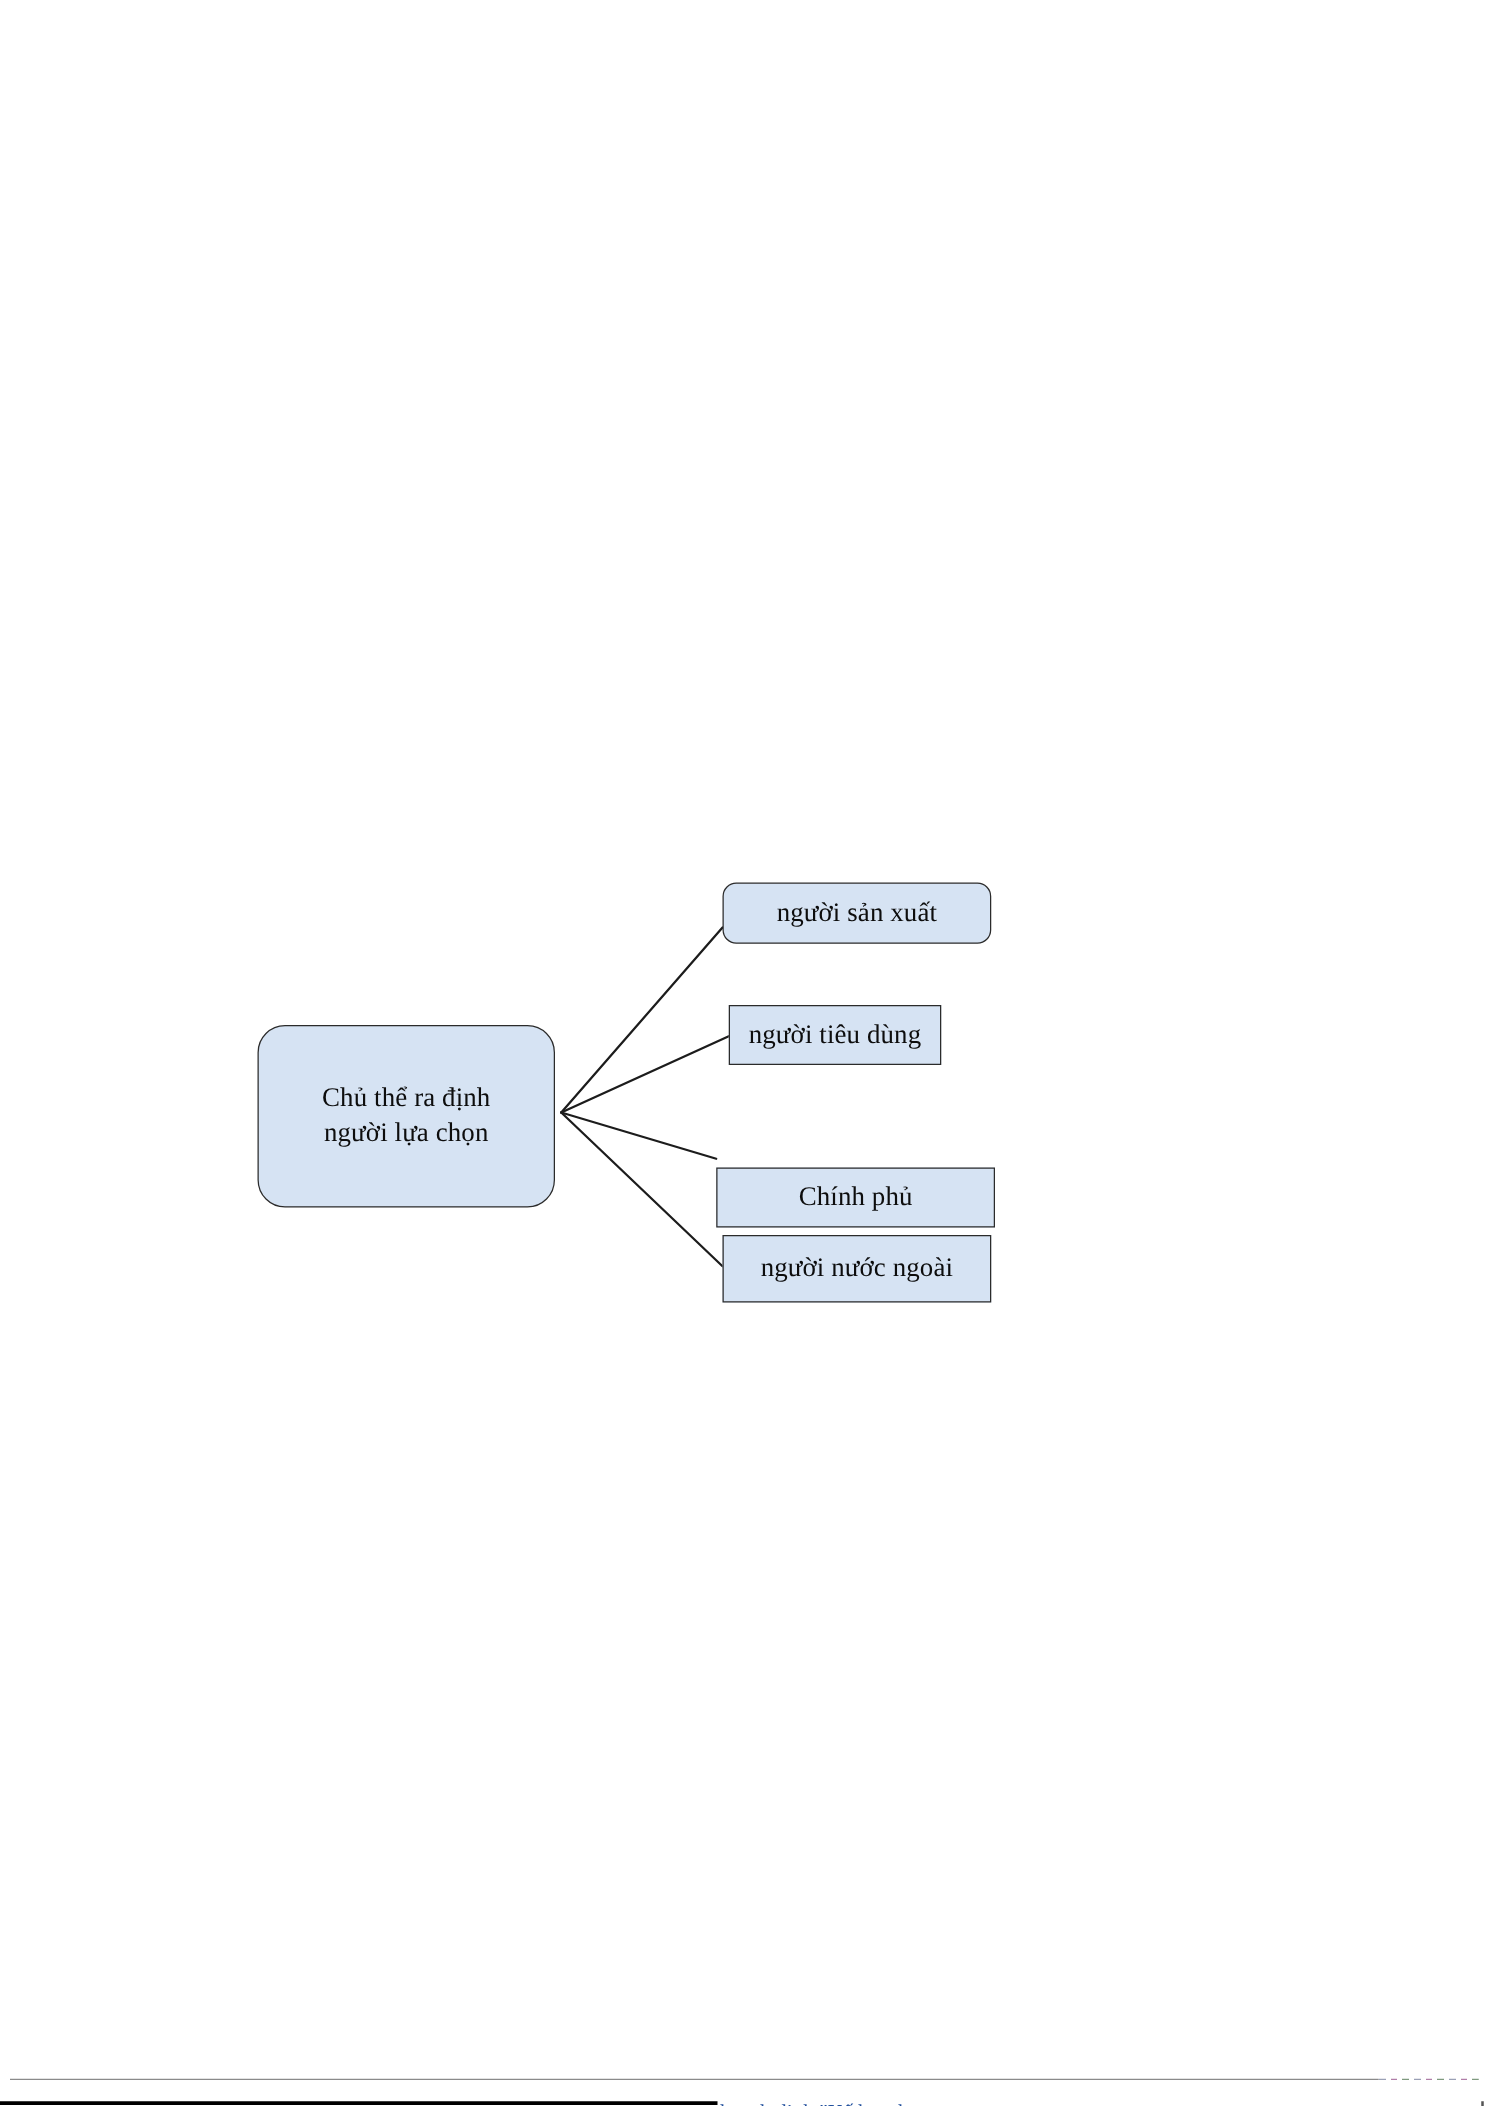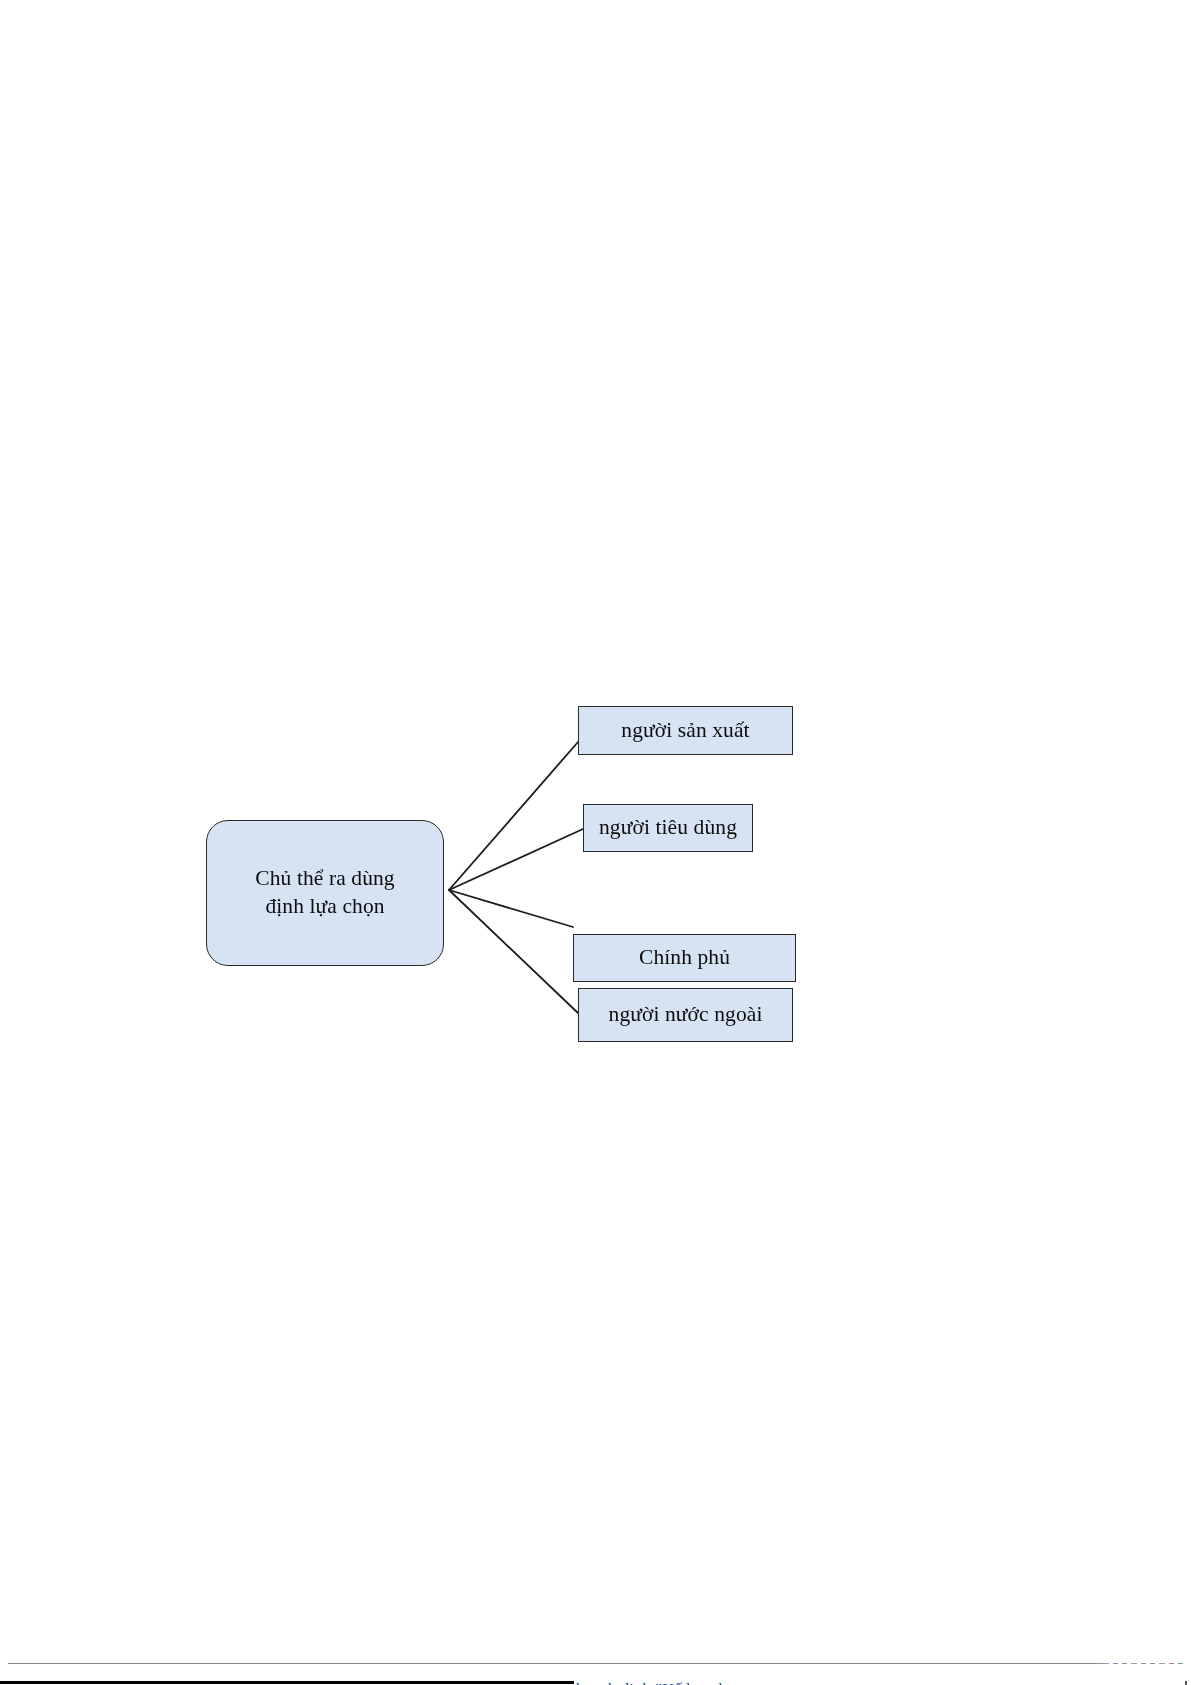--- a/index.html
+++ b/index.html
@@ -133,26 +133,26 @@
       <g stroke="#1c1c1c" stroke-width="1.8" fill="none" stroke-linecap="round">
         <line x1="449" y1="890" x2="578" y2="742"></line>
         <line x1="449" y1="890" x2="583" y2="829"></line>
         <line x1="449" y1="890" x2="573" y2="927"></line>
         <line x1="449" y1="890" x2="578" y2="1013"></line>
       </g>
     </svg>
 
     <div class="node root" style="left:206px; top:820px; width:238px; height:146px;">
       <span class="root-text">
-        <span class="line">Chủ thể ra dùng</span>
-        <span class="line">định lựa chọn</span>
+        <span class="line">Chủ thể ra định</span>
+        <span class="line">người lựa chọn</span>
       </span>
     </div>
 
-    <div class="node leaf" style="left:578px; top:706px; width:215px; height:49px;">
+    <div class="node leaf" style="left:578px; top:706px; width:215px; height:49px;border-radius:11px;">
       <span>người sản xuất</span>
     </div>
 
     <div class="node leaf" style="left:583px; top:804px; width:170px; height:48px;">
       <span>người tiêu dùng</span>
     </div>
 
     <div class="node leaf" style="left:573px; top:934px; width:223px; height:48px;">
       <span>Chính phủ</span>
     </div>

